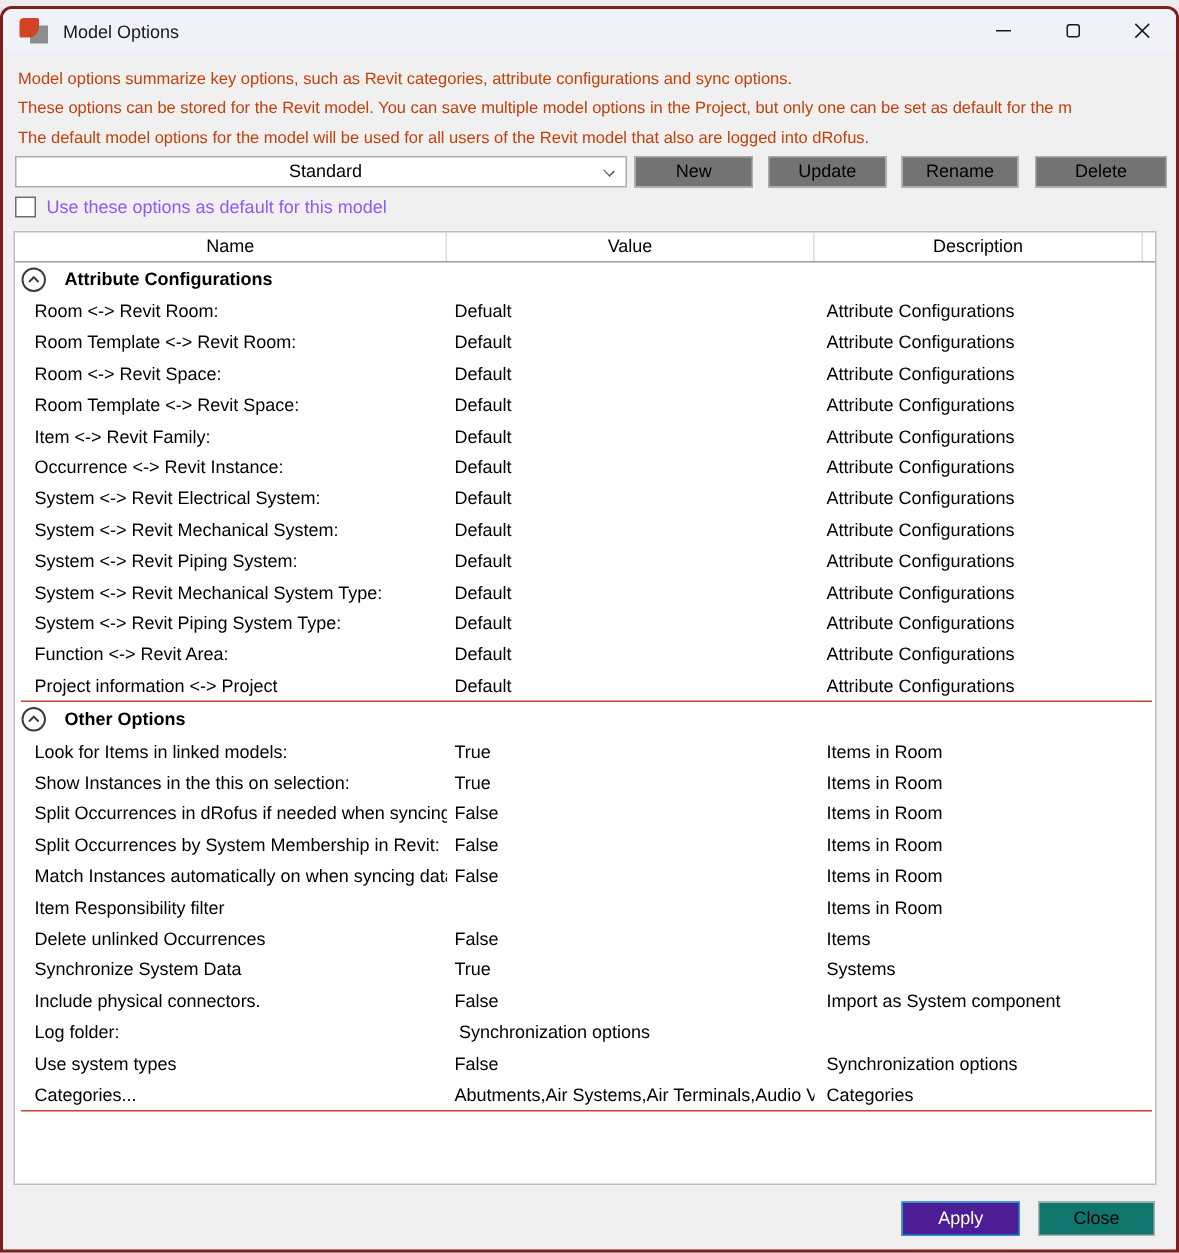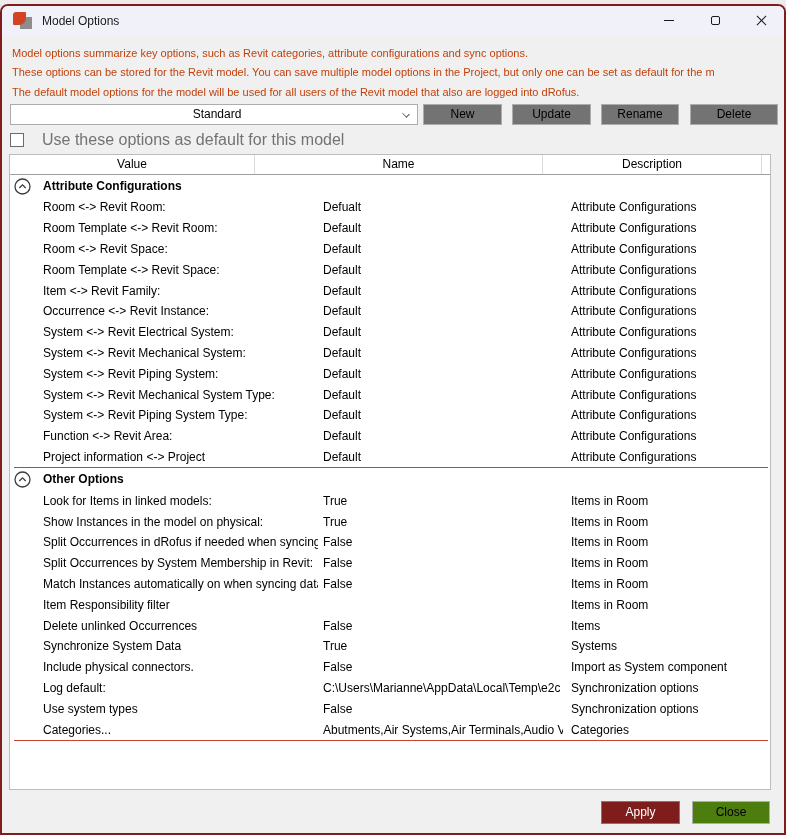--- a/index.html
+++ b/index.html
@@ -45,46 +45,46 @@
   .select-chevron { position:absolute; right:8px; top:6px; width:6px; height:6px;
     border-right:1px solid #555; border-bottom:1px solid #555; transform:rotate(45deg) scale(1,0.8); }
 
   .btn { position:absolute; top:98px; height:21px; background:#737373; border:1px solid #adadad;
     font-size:12px; color:#000; text-align:center; line-height:19px; cursor:default; }
   .btn-new { left:421px; width:79px; } .btn-update { left:510px; width:79px; }
   .btn-rename { left:599px; width:78px; } .btn-delete { left:688px; width:88px; }
 
   .chk-row { position:absolute; top:125px; left:8px; display:flex; align-items:center; }
   .chk-box { width:14px; height:14px; background:#fff; border:1px solid #6b6b6b; }
-  .chk-label { margin-left:18px; font-size:16px; color:#737373; }
+  .chk-label { margin-left:7px; font-size:12px; color:#8b5cf6; }
 
   .table { position:absolute; top:148px; left:7px; width:762px; height:636px;
     background:#fff; border:1px solid #bcbcbc; font-size:12px; color:#000; }
   .thead { height:20px; display:flex; border-bottom:1px solid #9e9e9e; }
   .thead .th { line-height:19px; text-align:center; border-right:1px solid #dcdcdc;
     overflow:hidden; white-space:nowrap; }
   .th-name { width:288px; } .th-value { width:245px; } .th-desc { width:219px; }
   .th-fill { flex:1; border-right:none !important; }
 
   .group-header { height:22px; display:flex; align-items:center; padding-left:4px; }
   .collapse-btn { width:17px; height:17px; display:flex; align-items:center; justify-content:center; }
   .group-label { margin-left:12px; font-weight:bold; font-size:12px; }
 
-  .trow { height:20.8px; display:flex; align-items:center;margin-left:20px; }
+  .trow { height:20.8px; display:flex; align-items:center; }
   .cell { overflow:hidden; white-space:nowrap; }
   .cell-name { width:288px; padding-left:13px; }
   .cell-value { width:245px; padding-left:5px; }
   .cell-desc { flex:1; padding-left:8px; }
 
   .group-separator { height:0; border-top:1px solid #c2452d; margin:0 2px 0 4px; }
 
   .footer-btn { position:absolute; top:795px; height:23px; font-size:12px; text-align:center;
     line-height:21px; }
-  .btn-apply { left:599px; width:79px; background:#7f1d1d; color:#fff; border:1px solid #1e98d7; }
-  .btn-close { left:690px; width:78px; background:#4d7c0f; color:#000; border:1px solid #adadad; }
+  .btn-apply { left:599px; width:79px; background:#4c1d95; color:#fff; border:1px solid #1e98d7; }
+  .btn-close { left:690px; width:78px; background:#0f766e; color:#000; border:1px solid #adadad; }
 </style>
 </head>
 <body>
 
 <div class="bg-strip">
   <span class="bg-frag left">Structural Documents</span>
   <span class="bg-frag right">Tools</span>
 </div>
 
 <div class="dialog">
@@ -123,22 +123,22 @@
   <div class="btn btn-rename">Rename</div>
   <div class="btn btn-delete">Delete</div>
 
   <div class="chk-row">
     <span class="chk-box"></span>
     <span class="chk-label">Use these options as default for this model</span>
   </div>
 
   <div class="table">
     <div class="thead">
+      <div class="th th-name">Name</div>
       <div class="th th-value">Value</div>
-      <div class="th th-name">Name</div>
       <div class="th th-desc">Description</div>
       <div class="th th-fill"></div>
     </div>
     <div id="table-body">
         <div class="group-header">
           <span class="collapse-btn">
             <svg width="17" height="17" viewBox="0 0 17 17">
               <circle cx="8.5" cy="8.5" r="7.5" fill="none" stroke="#3c3c3c" stroke-width="1.3"></circle>
               <polyline points="5.3,10 8.5,6.8 11.7,10" fill="none" stroke="#3c3c3c" stroke-width="1.3"></polyline>
             </svg>
@@ -219,21 +219,21 @@
             </svg>
           </span>
           <span class="group-label">Other Options</span>
         </div>
         <div class="trow">
           <div class="cell cell-name">Look for Items in linked models:</div>
           <div class="cell cell-value">True</div>
           <div class="cell cell-desc">Items in Room</div>
         </div>
         <div class="trow">
-          <div class="cell cell-name">Show Instances in the model on physical:</div>
+          <div class="cell cell-name">Show Instances in the this on selection:</div>
           <div class="cell cell-value">True</div>
           <div class="cell cell-desc">Items in Room</div>
         </div>
         <div class="trow">
           <div class="cell cell-name">Split Occurrences in dRofus if needed when syncing</div>
           <div class="cell cell-value">False</div>
           <div class="cell cell-desc">Items in Room</div>
         </div>
         <div class="trow">
           <div class="cell cell-name">Split Occurrences by System Membership in Revit:</div>
@@ -259,22 +259,21 @@
           <div class="cell cell-name">Synchronize System Data</div>
           <div class="cell cell-value">True</div>
           <div class="cell cell-desc">Systems</div>
         </div>
         <div class="trow">
           <div class="cell cell-name">Include physical connectors.</div>
           <div class="cell cell-value">False</div>
           <div class="cell cell-desc">Import as System component</div>
         </div>
         <div class="trow">
-          <div class="cell cell-name">Log default:</div>
-          <div class="cell cell-value">C:\Users\Marianne\AppData\Local\Temp\e2c</div>
+          <div class="cell cell-name">Log folder:</div>
           <div class="cell cell-desc">Synchronization options</div>
         </div>
         <div class="trow">
           <div class="cell cell-name">Use system types</div>
           <div class="cell cell-value">False</div>
           <div class="cell cell-desc">Synchronization options</div>
         </div>
         <div class="trow">
           <div class="cell cell-name">Categories...</div>
           <div class="cell cell-value">Abutments,Air Systems,Air Terminals,Audio Vi</div>

